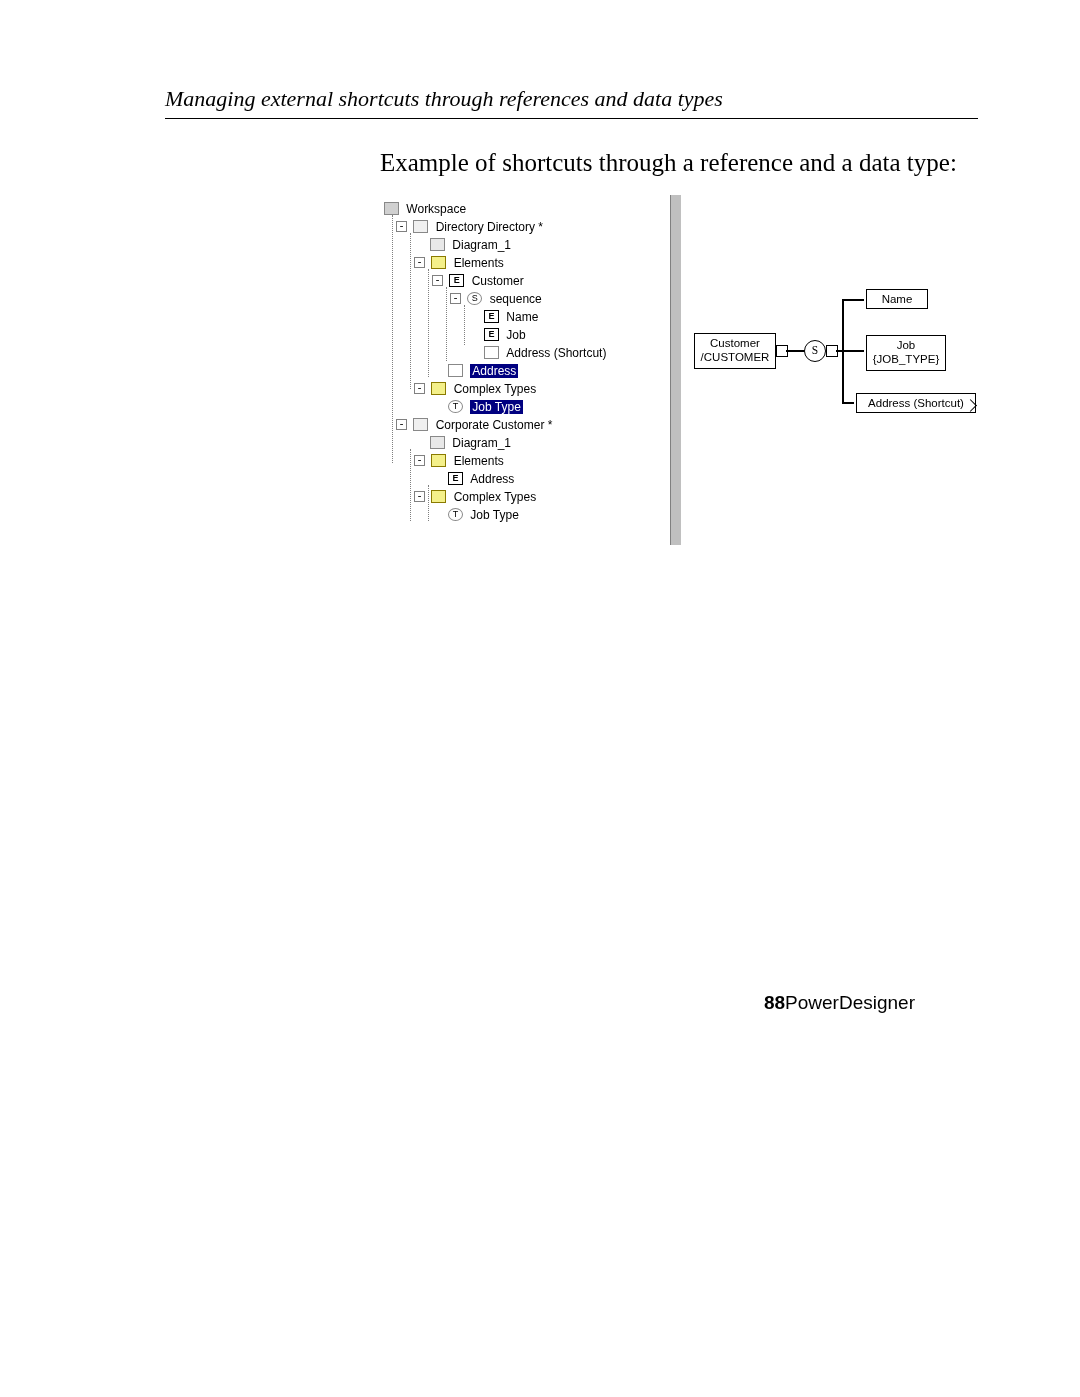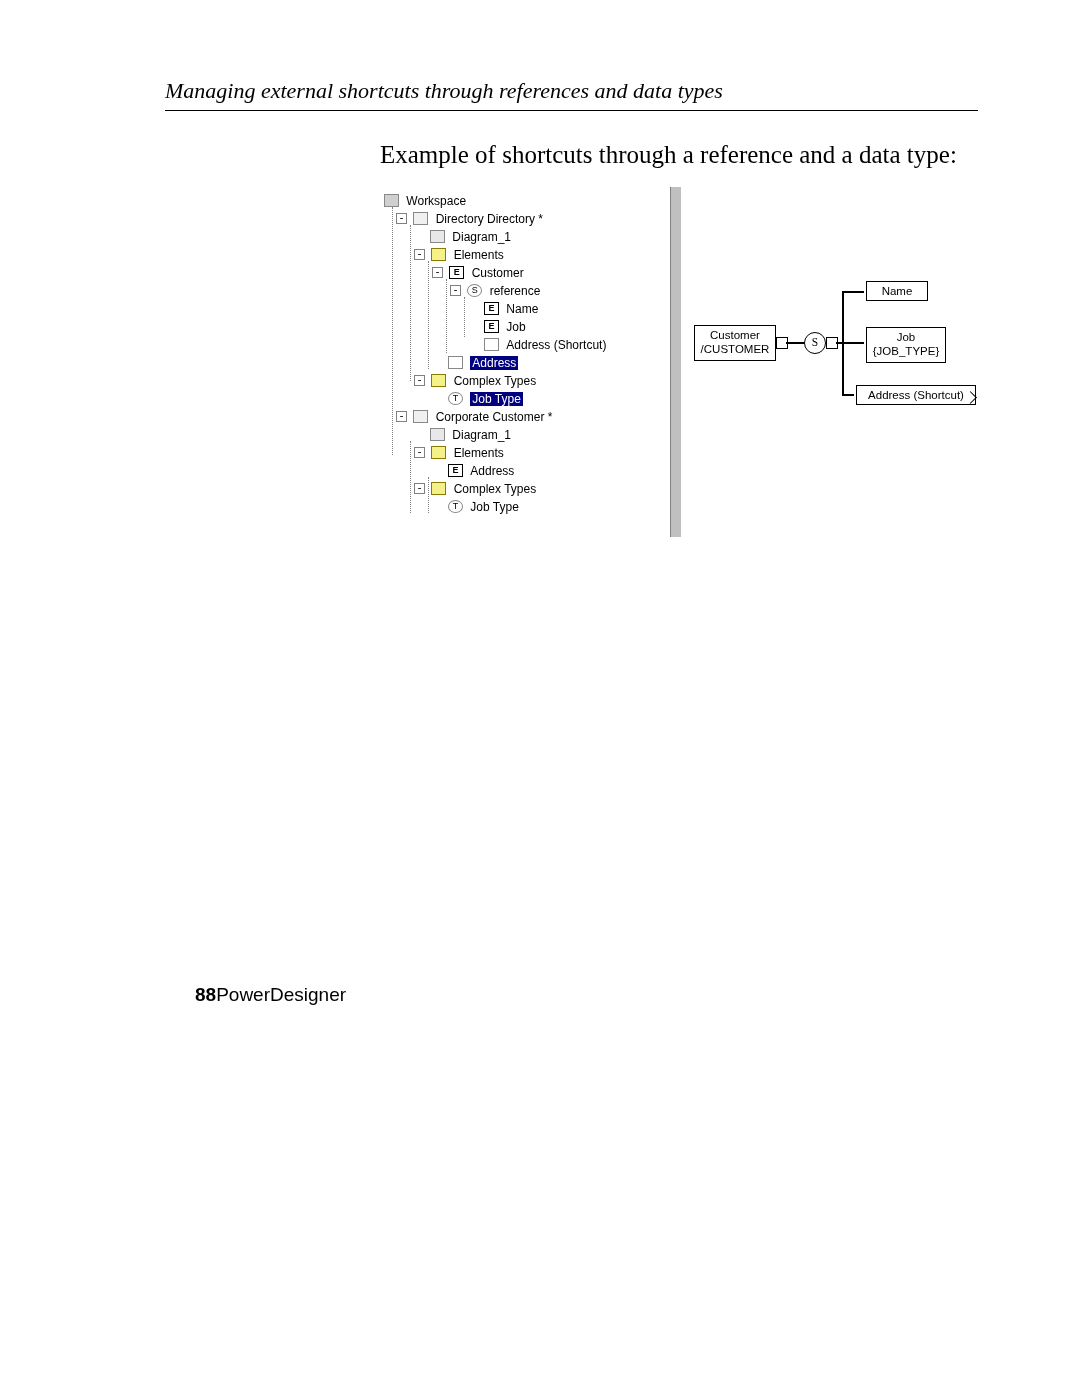--- a/index.html
+++ b/index.html
@@ -1,16 +1,16 @@
 <!DOCTYPE html>
 <html><head>
 <meta charset="utf-8">
 <style>
 html,body{margin:0;padding:0;background:#fff;font-family:"Times New Roman",Times,serif;color:#000}
-.page{width:1080px;height:1143px;margin:8px auto;position:relative;box-sizing:border-box;padding:70px 102px 0 165px}
+.page{width:1080px;height:1143px;margin:16px auto;position:relative;box-sizing:border-box;padding:70px 102px 0 165px}
 .heading{font-style:italic;font-size:22px;padding-bottom:6px;border-bottom:1.5px solid #000;margin-bottom:30px}
 .example-text{font-size:25px;margin:0 0 18px 215px}
 
 .figure{margin-left:215px;width:640px;height:350px;position:relative;background:#fff;box-sizing:border-box}
 .pane-divider{position:absolute;left:290px;top:0;bottom:0;width:10px;background:#c0c0c0;border-left:1px solid #808080;border-right:1px solid #fff}
 
 .tree{position:absolute;left:4px;top:4px;width:280px;font-family:Tahoma,Arial,sans-serif;font-size:12px;line-height:18px;color:#000}
 .node{position:relative;height:18px;white-space:nowrap}
 .tog{display:inline-block;width:9px;height:9px;border:1px solid #808080;background:#fff;color:#000;font-family:monospace;font-size:11px;line-height:7px;text-align:center;vertical-align:middle;margin-right:3px}
 .icon{display:inline-block;width:15px;height:13px;margin-right:4px;vertical-align:middle;border:1px solid #888;background:#e0e0e0;box-sizing:border-box;position:relative}
@@ -30,21 +30,21 @@
 .vline{position:absolute;width:0;border-left:1px dotted #808080}
 .lbl{vertical-align:middle}
 
 .diagram{position:absolute;left:310px;top:0;width:330px;height:350px;font-family:Tahoma,Arial,sans-serif;font-size:11.5px;color:#000}
 .dbox{position:absolute;border:1.5px solid #000;background:#fff;text-align:center;line-height:14px}
 .dcirc{position:absolute;width:20px;height:20px;border:1.5px solid #000;border-radius:50%;background:#fff;text-align:center;line-height:18px;font-family:serif}
 .dsq{position:absolute;width:10px;height:10px;border:1.5px solid #000;background:#fff}
 .dline{position:absolute;background:#000}
 .darr{position:absolute;border-right:1.5px solid #000;border-bottom:1.5px solid #000;transform:rotate(-45deg);width:12px;height:12px}
 
-.footer{position:absolute;bottom:145px;left:195px;right:165px;display:flex;justify-content:flex-start;font-family:Arial,Helvetica,sans-serif;font-size:19px}
+.footer{position:absolute;bottom:145px;left:195px;right:165px;display:flex;justify-content:flex-end;font-family:Arial,Helvetica,sans-serif;font-size:19px}
 .page-num{font-weight:bold}
 </style>
 </head>
 <body>
 
 <div class="page">
   <div class="heading">Managing external shortcuts through references and data types</div>
   <div class="example-text">Example of shortcuts through a reference and a data type:</div>
 
   <div class="figure">
@@ -80,21 +80,21 @@
         <span class="lbl">Elements</span>
       </div>
       <div class="node" style="padding-left:48px">
         <span class="tog">-</span>
         <span class="icon ic-E"></span>
         <span class="lbl">Customer</span>
       </div>
       <div class="node" style="padding-left:66px">
         <span class="tog">-</span>
         <span class="icon ic-S"></span>
-        <span class="lbl">reference</span>
+        <span class="lbl">sequence</span>
       </div>
       <div class="node" style="padding-left:100px">
         <span class="icon ic-E"></span>
         <span class="lbl">Name</span>
       </div>
       <div class="node" style="padding-left:100px">
         <span class="icon ic-E"></span>
         <span class="lbl">Job</span>
       </div>
       <div class="node" style="padding-left:100px">

